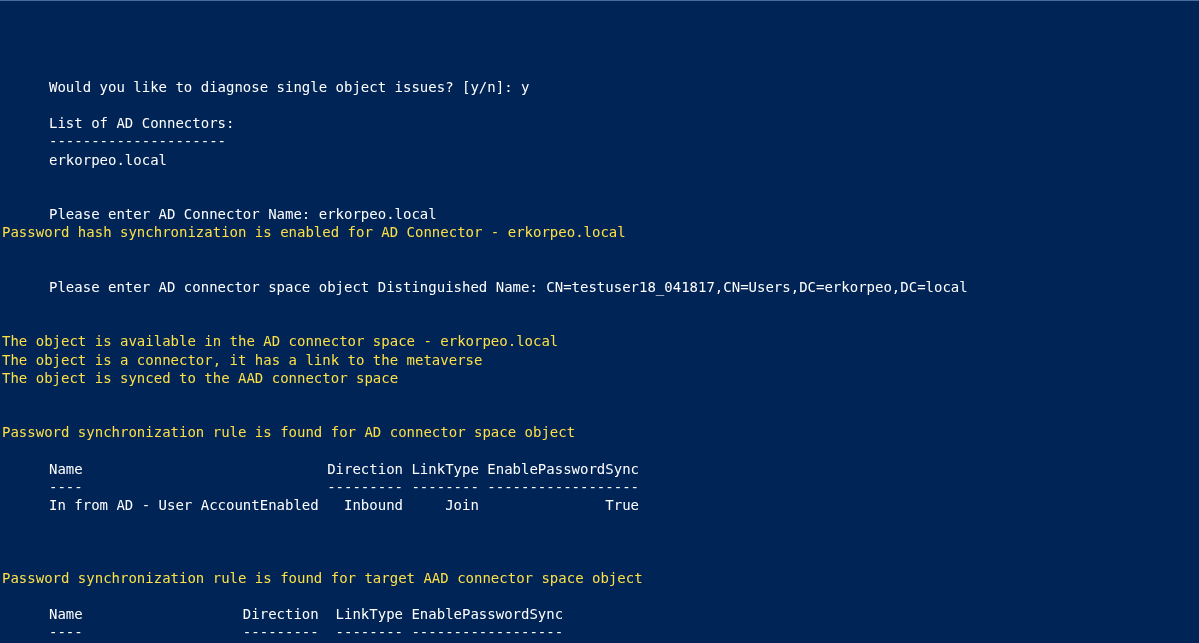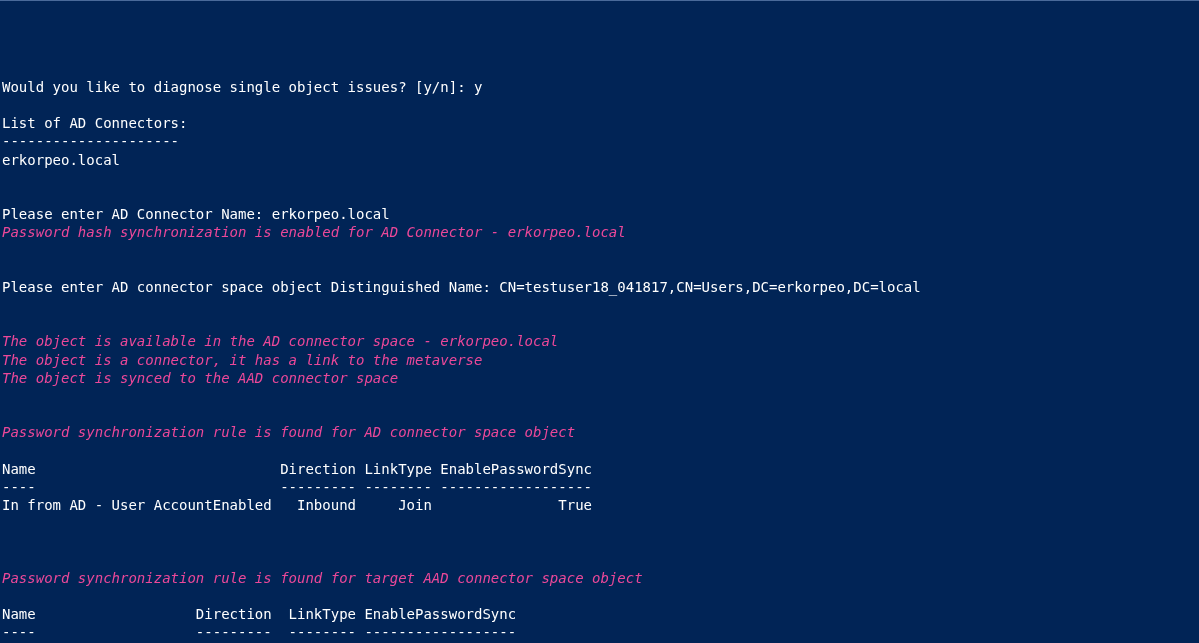--- a/index.html
+++ b/index.html
@@ -13,22 +13,22 @@
       font-family: 'Consolas', 'Lucida Console', monospace;
       font-size: 14px;
       line-height: 1.3;
       padding: 4px 2px;
       width: 1199px;
       height: 643px;
       overflow: hidden;
       white-space: pre;
       border-top: 1px solid #4a6a9a;
     }
-    .white { color: #ffffff; }
-    .green { color: #ec4899; font-style: italic; }
+    .white { color: #ffffff; margin-left: 47px; }
+    .green { color: #fde047; }
     .line { display: block; }
   </style>
 </head>
 <body>
 
 
 
 <div id="terminal-output"><span class="line white">Would you like to diagnose single object issues? [y/n]: y</span><span class="line white"> </span><span class="line white">List of AD Connectors:</span><span class="line white">---------------------</span><span class="line white">erkorpeo.local</span><span class="line white"> </span><span class="line white"> </span><span class="line white">Please enter AD Connector Name: erkorpeo.local</span><span class="line green">Password hash synchronization is enabled for AD Connector - erkorpeo.local</span><span class="line white"> </span><span class="line white"> </span><span class="line white">Please enter AD connector space object Distinguished Name: CN=testuser18_041817,CN=Users,DC=erkorpeo,DC=local</span><span class="line white"> </span><span class="line white"> </span><span class="line green">The object is available in the AD connector space - erkorpeo.local</span><span class="line green">The object is a connector, it has a link to the metaverse</span><span class="line green">The object is synced to the AAD connector space</span><span class="line white"> </span><span class="line white"> </span><span class="line green">Password synchronization rule is found for AD connector space object</span><span class="line white"> </span><span class="line white">Name                             Direction LinkType EnablePasswordSync</span><span class="line white">----                             --------- -------- ------------------</span><span class="line white">In from AD - User AccountEnabled   Inbound     Join               True</span><span class="line white"> </span><span class="line white"> </span><span class="line white"> </span><span class="line green">Password synchronization rule is found for target AAD connector space object</span><span class="line white"> </span><span class="line white">Name                   Direction  LinkType EnablePasswordSync</span><span class="line white">----                   ---------  -------- ------------------</span><span class="line white">Out to AAD - User Join  Outbound Provision               True</span></div>
 
 

